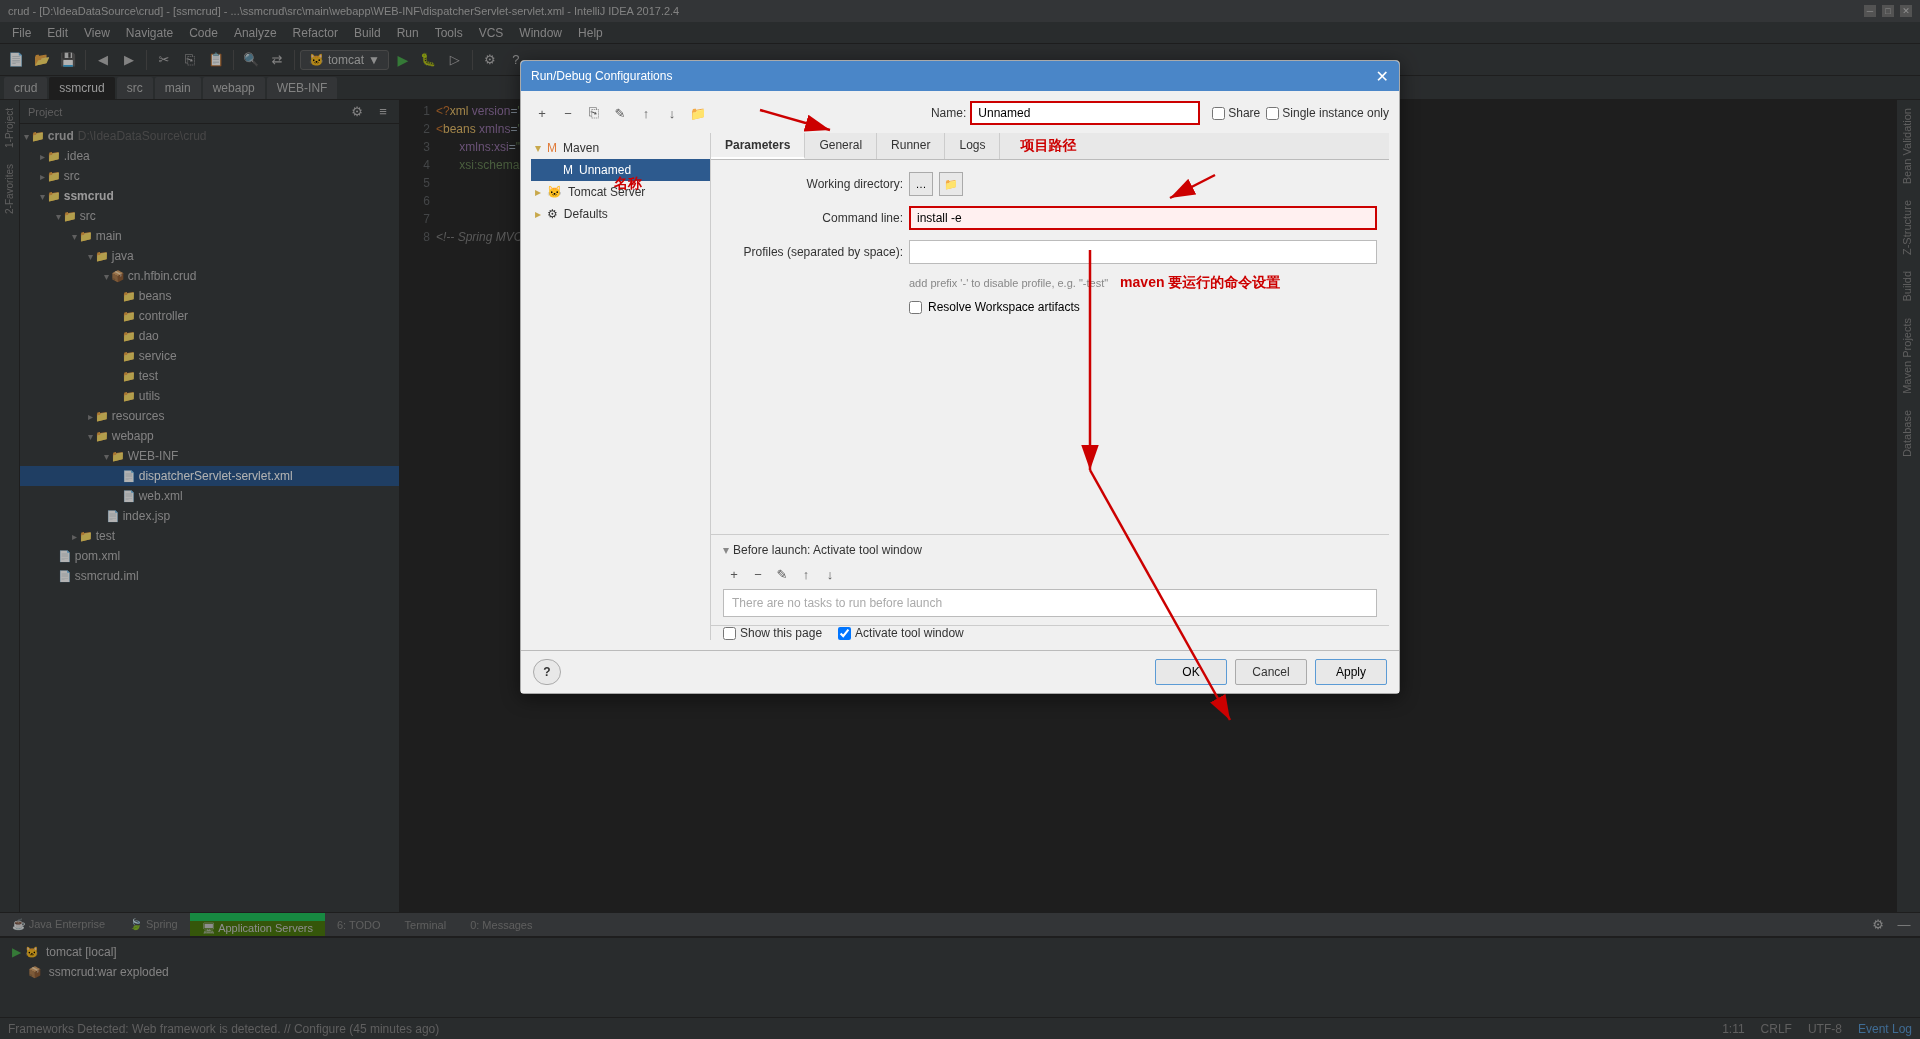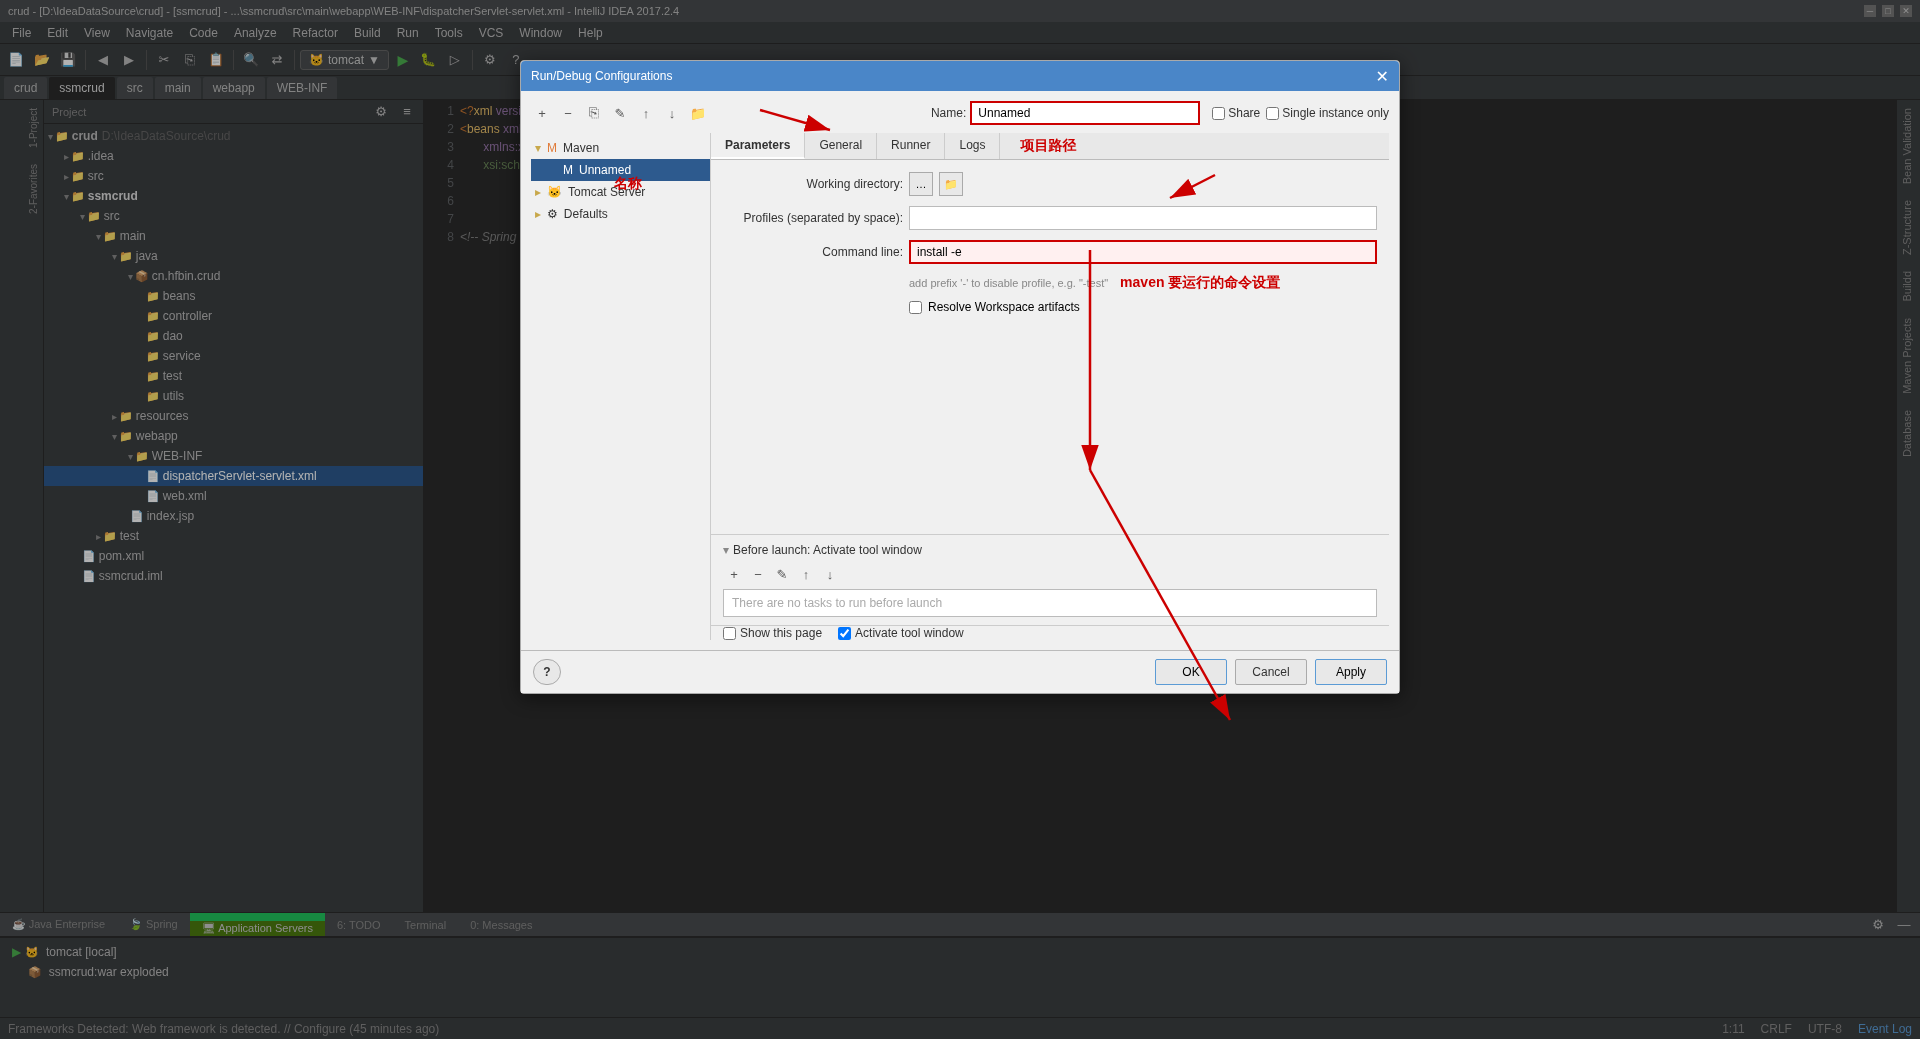--- a/index.html
+++ b/index.html
@@ -83,21 +83,20 @@
       display: flex; align-items: center; gap: 4px;
       font-size: 11px;
       border-radius: 2px 2px 0 0;
     }
     .tab-item.active { background: #2b2b2b; color: #ddd; }
 
     
     #main-layout {
       display: flex;
       height: calc(100vh - 22px - 22px - 32px - 24px - 24px - 22px);
-      padding-left: 24px;
     }
 
     
     #sidebar {
       width: 380px;
       background: #3c3f41;
       border-right: 1px solid #2b2b2b;
       display: flex;
       flex-direction: column;
     }
@@ -831,27 +830,27 @@
 
           <div id="params-content">
 
             <div class="field-row">
               <div class="field-label">Working directory:</div>
               <button class="field-btn">…</button>
               <button class="field-btn">📁</button>
             </div>
 
             <div class="field-row">
+              <div class="field-label">Command line:</div>
+              <input type="text" class="field-input cmd-input" value="install -e" style="flex: 1 1 0%; height: 24px; border: 2px solid rgb(204, 0, 0); padding: 2px 6px; font-size: 12px; background: rgb(255, 240, 240);">
+            </div>
+
+            <div class="field-row">
               <div class="field-label">Profiles (separated by space):</div>
               <input type="text" class="field-input" style="flex: 1 1 0%; height: 24px; border: 1px solid rgb(187, 187, 187); padding: 2px 6px; font-size: 12px; background: rgb(255, 255, 255);">
-            </div>
-
-            <div class="field-row">
-              <div class="field-label">Command line:</div>
-              <input type="text" class="field-input cmd-input" value="install -e" style="flex: 1 1 0%; height: 24px; border: 2px solid rgb(204, 0, 0); padding: 2px 6px; font-size: 12px; background: rgb(255, 240, 240);">
             </div>
 
             <div style="margin-left:186px; margin-bottom:8px; display:flex; align-items:center; gap:12px;">
               <span style="font-size:11px; color:#888;">add prefix '-' to disable profile, e.g. "-test"</span>
               <span style="color:#c00; font-size:14px; font-weight:bold;text-align:center;">maven 要运行的命令设置</span>
             </div>
 
             <div class="checkbox-row">
               <input type="checkbox" style="">
               <label>Resolve Workspace artifacts</label>

